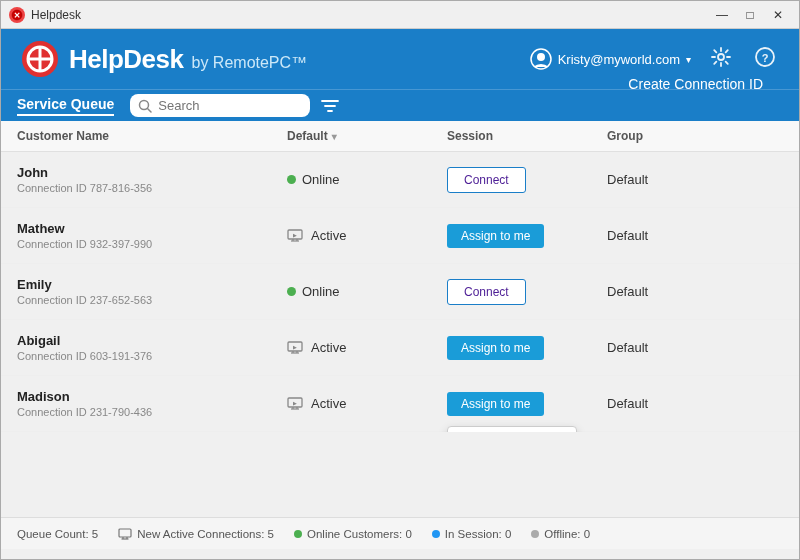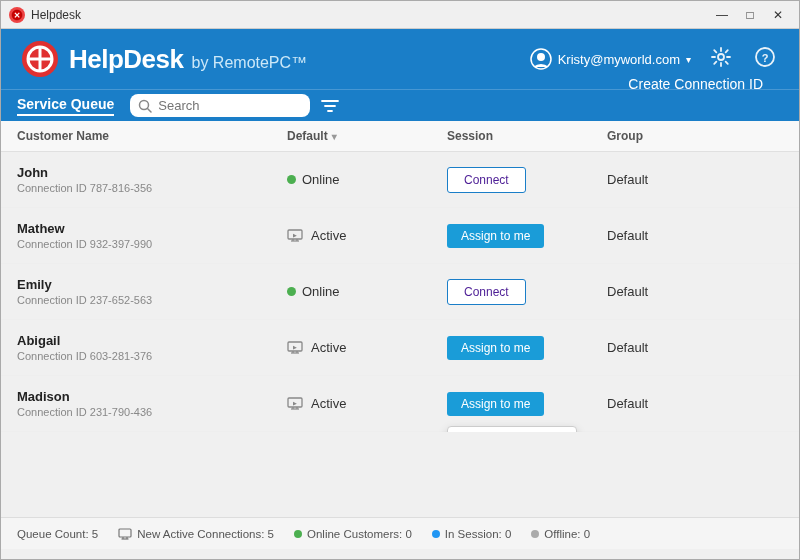--- a/index.html
+++ b/index.html
@@ -449,21 +449,21 @@
         <span>Online</span>
       </div>
         <div class="assignee-cell">
           <button class="btn-connect">Connect</button>
         </div>
         <div class="group-cell">Default</div>
       </div>
       <div class="table-row">
         <div>
       <div class="customer-name">Abigail</div>
-      <div class="connection-id">Connection ID 603-281-376</div>
+      <div class="connection-id">Connection ID 603-191-376</div>
     </div>
         <div class="status-cell">
         <svg width="18" height="14" viewBox="0 0 18 14">
           <rect x="1" y="1" width="14" height="9" rx="1" fill="none" stroke="#888" stroke-width="1.3"></rect>
           <line x1="6" y1="10" x2="6" y2="12" stroke="#888" stroke-width="1.2"></line>
           <line x1="10" y1="10" x2="10" y2="12" stroke="#888" stroke-width="1.2"></line>
           <line x1="4" y1="12" x2="12" y2="12" stroke="#888" stroke-width="1.2"></line>
           <text x="8" y="7.5" text-anchor="middle" fill="#888" font-size="5">▶</text>
         </svg>
         <span>Active</span>

